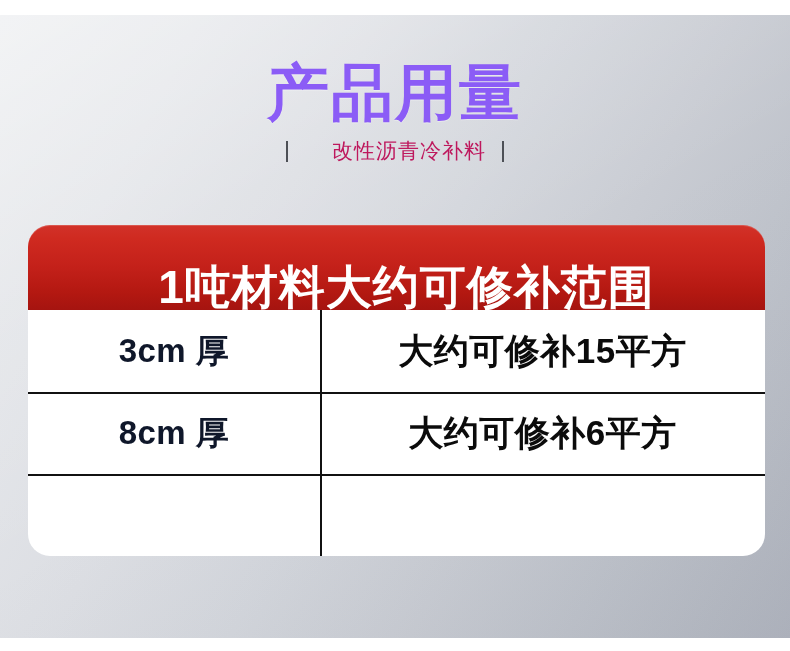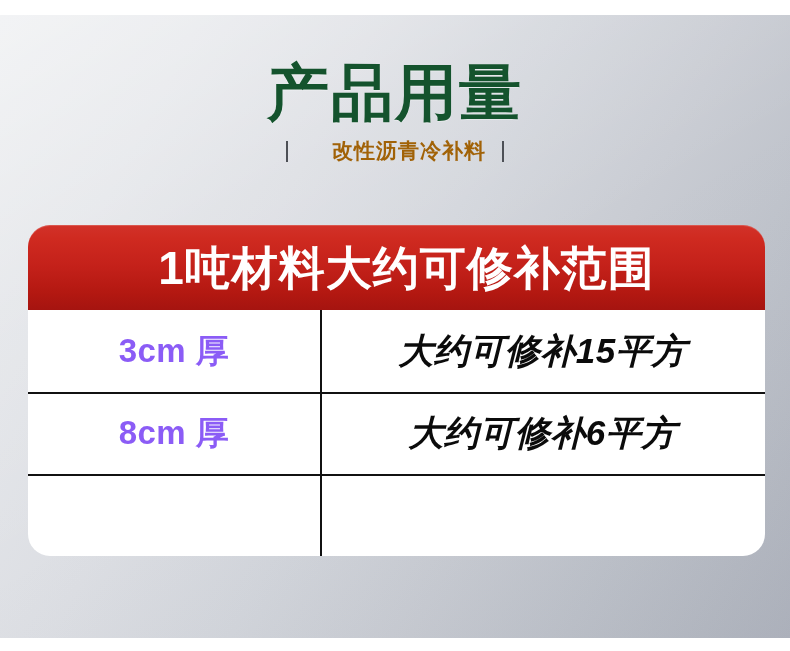--- a/index.html
+++ b/index.html
@@ -57,64 +57,64 @@
   .title-block {
     position: absolute;
     left: 0;
     top: 60px;
     width: 790px;
     text-align: center;
   }
   .main-title {
     font-size: 62px;
     font-weight: bold;
-    color: #14532d;
+    color: #8b5cf6;
     letter-spacing: 2px;
     line-height: 1.05;
     margin: 0;
     text-shadow: 0 1px 0 rgba(255,255,255,0.35);
   }
   .subtitle-row {
     margin-top: 12px;
     display: flex;
     align-items: center;
     justify-content: center;
     gap: 16px;
   }
   .sub-bar {
     display: inline-block;
     width: 2px;
     height: 21px;
     background: #4d5056;
   }
   .subtitle-text {
     font-size: 21px;
-    font-weight: bold;
-    color: #a16207;
+    font-weight: normal;
+    color: #be185d;
     letter-spacing: 1px;
     margin-left: 28px;
   }
 
   
   .card {
     position: absolute;
     left: 28px;
     top: 225px;
     width: 737px;
     height: 331px;
   }
 
   .card-header {
     position: relative;
     height: 85px;
     border-radius: 22px 22px 0 0;
     background: linear-gradient(180deg, #d23229 0%, #cf2a20 16%, #c4211a 48%, #b31811 80%, #a51410 100%);
     box-shadow: inset 0 1px 0 rgba(255,255,255,0.18);
     display: flex;
-    align-items: center;
+    align-items: flex-end;
     justify-content: center;
     overflow: hidden;
     padding-left: 20px;
   }
   .card-header-title {
     font-size: 46px;
     font-weight: bold;
     color: #ffffff;
     letter-spacing: 1px;
     line-height: 1;
@@ -150,33 +150,32 @@
     width: 100%;
     height: 2px;
     background: #111111;
   }
   .cell-left {
     width: 292px;
     flex: 0 0 292px;
     text-align: center;
     font-size: 33px;
     font-weight: bold;
-    color: #8b5cf6;
+    color: #0f172a;
     letter-spacing: 0.5px;
     white-space: nowrap;
   }
   .cell-right {
     flex: 1 1 auto;
     text-align: center;
     font-size: 35px;
     font-weight: bold;
     color: #0b0b0b;
     letter-spacing: 0.5px;
     white-space: nowrap;
-    font-style: italic;
   }
   .col-divider {
     position: absolute;
     left: 292px;
     top: 0;
     width: 2px;
     height: 100%;
     background: #111111;
   }
 </style>

